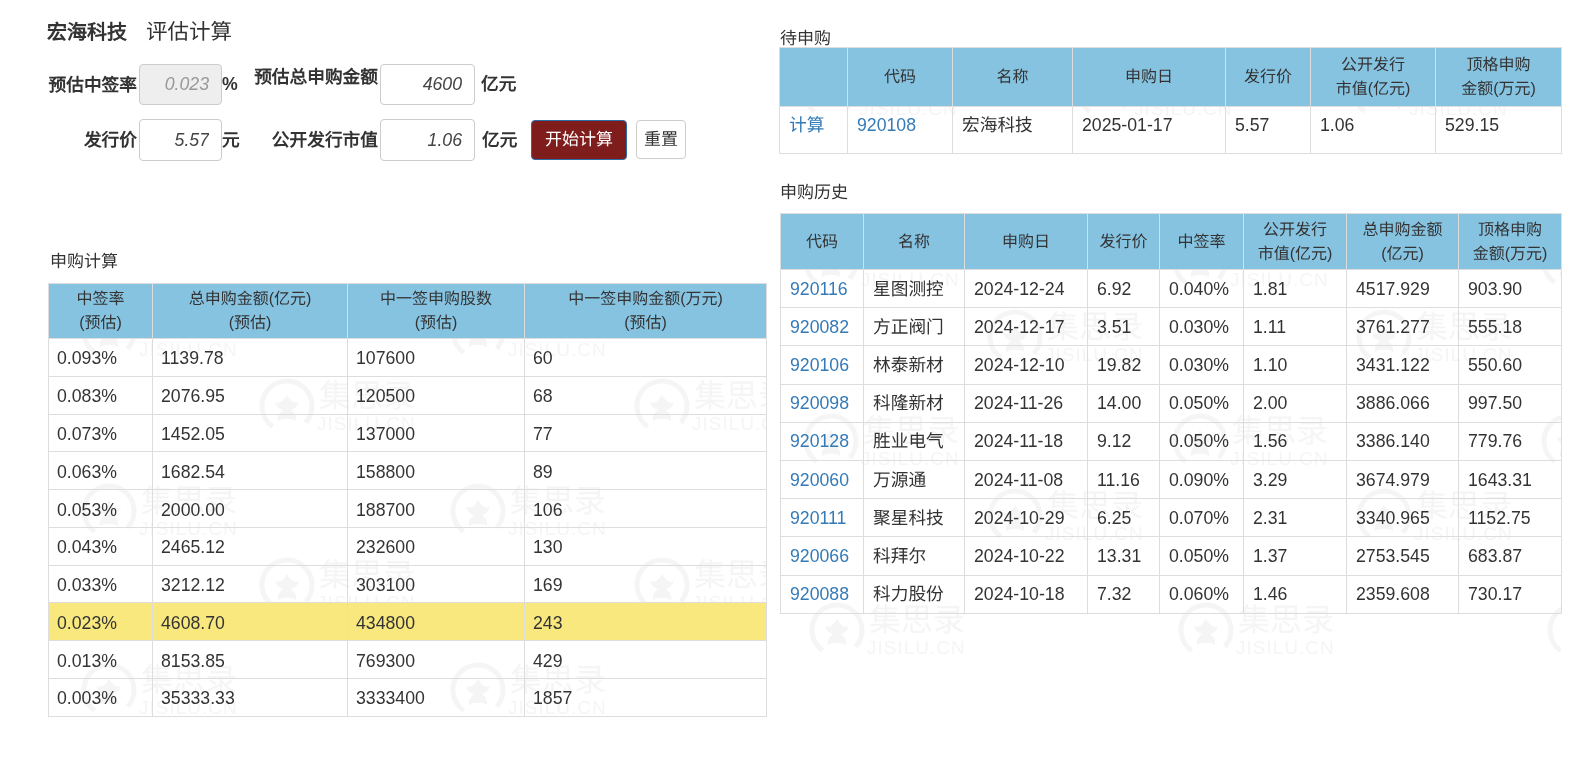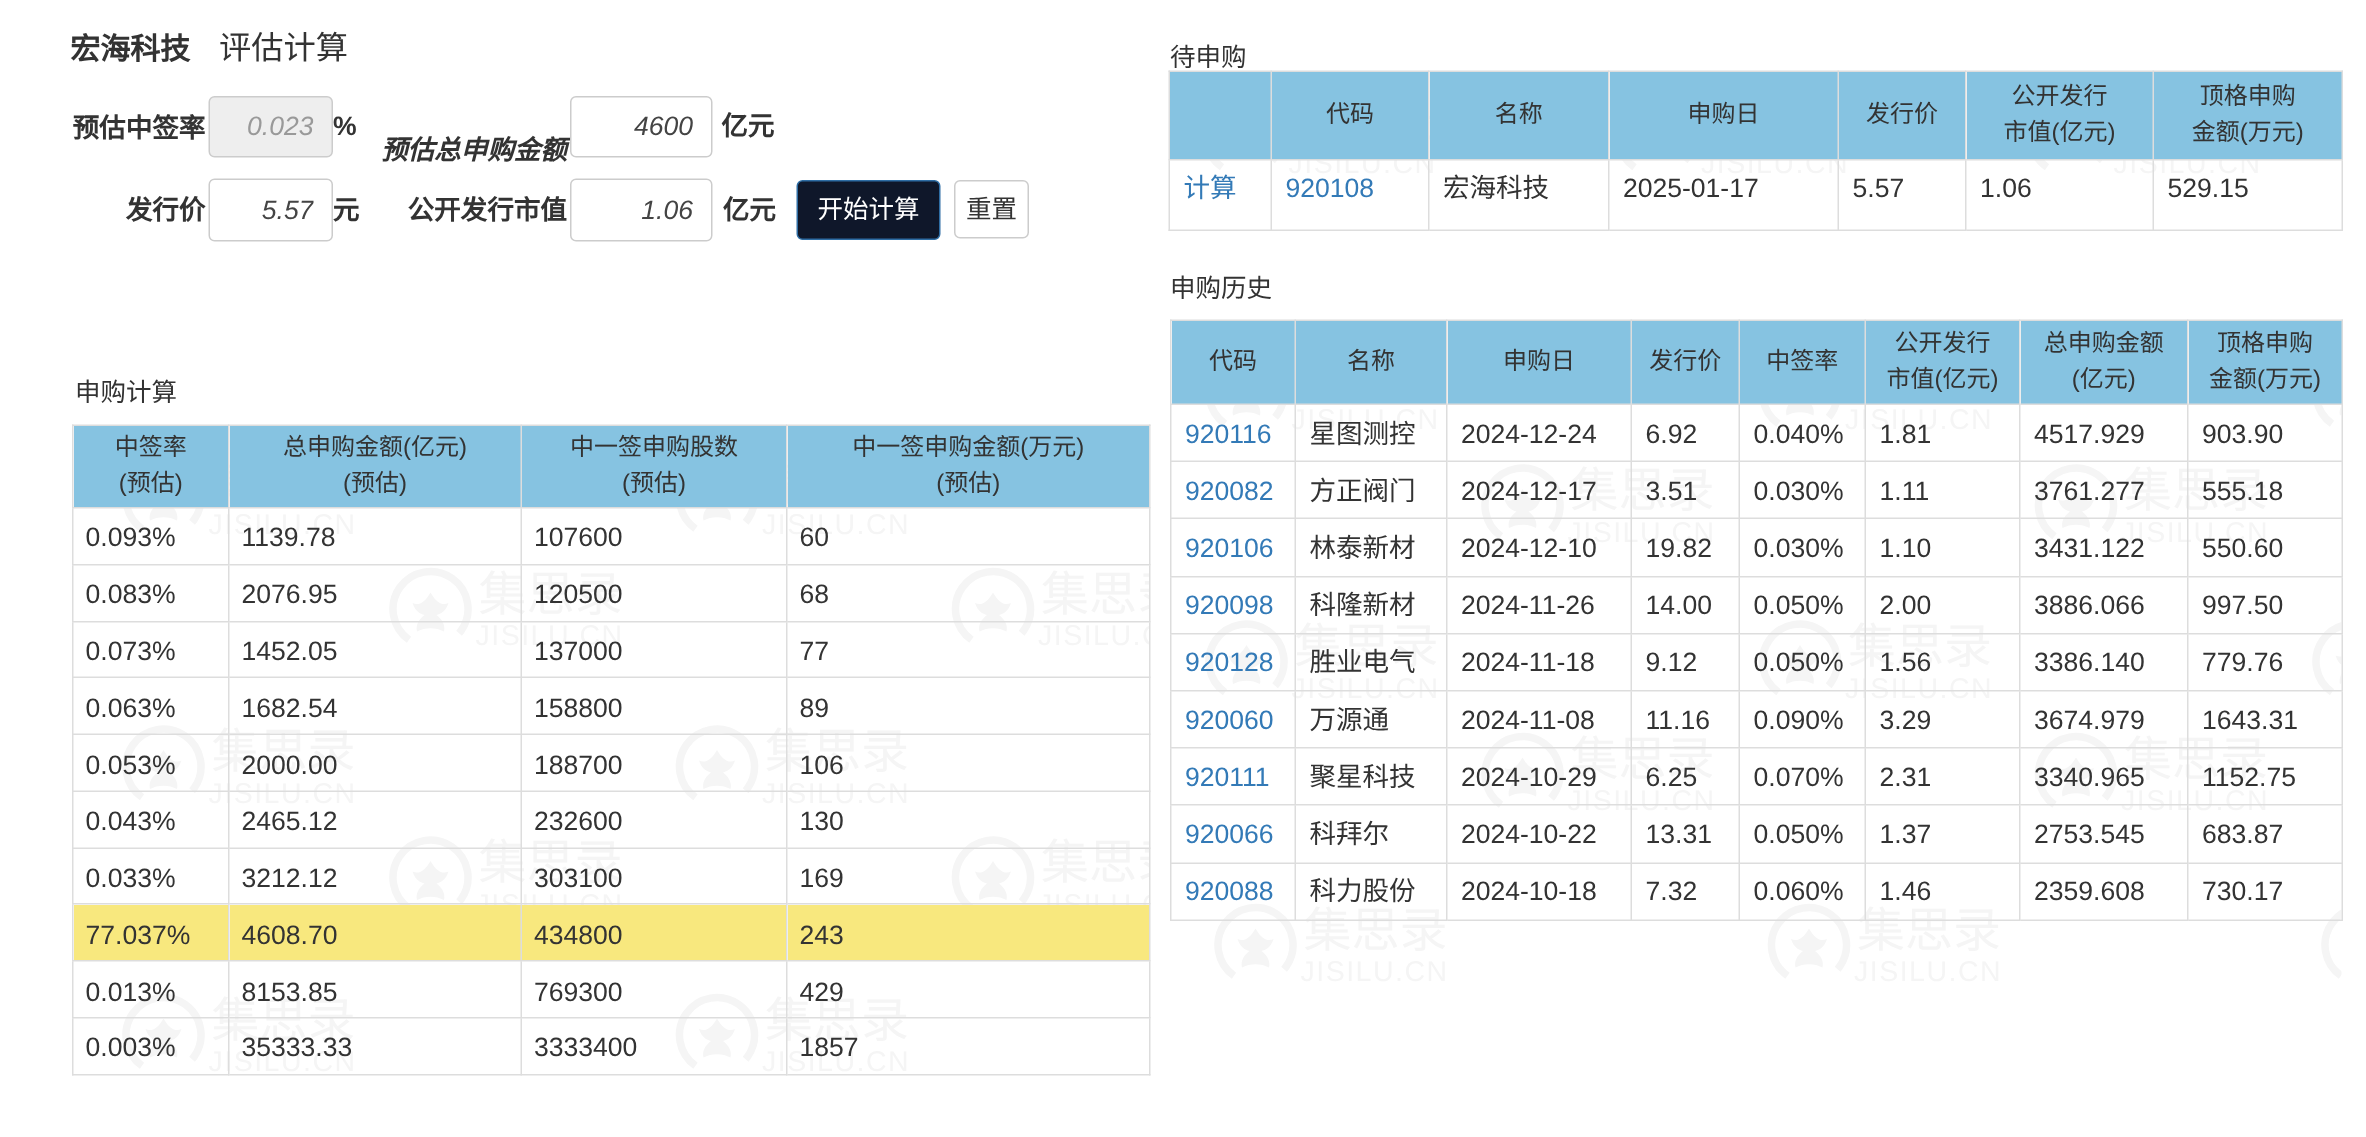--- a/index.html
+++ b/index.html
@@ -8,21 +8,21 @@
 .abs { position:absolute; }
 #page { position:relative; width:1577px; height:758px; }
 
 
 #title { left:47px; top:19px; font-size:20px; line-height:26px; color:#333; }
 #title b { font-weight:bold; }
 .flabel { font-size:17.7px; font-weight:bold; color:#333; text-align:right; line-height:42px; white-space:nowrap; }
 .finput { height:40px; border:1px solid #ccc; border-radius:4px; font-size:17.7px; color:#444; text-align:right; padding:0 12px 0 0; font-family:"Liberation Sans",sans-serif;font-style:italic; }
 .funit { font-size:17.7px; font-weight:bold; line-height:42px; }
 .btn { display:inline-block; border-radius:4px; font-size:17px; text-align:center; line-height:38px; }
-#btncalc { left:531px; top:120px; width:94px; height:38px; background:#0f172a; border:1px solid #2e6da4; color:#fff; }
+#btncalc { left:531px; top:120px; width:94px; height:38px; background:#7f1d1d; border:1px solid #2e6da4; color:#fff; }
 #btnreset { left:636px; top:120px; width:48px; height:37px; background:#fff; border:1px solid #ccc; color:#333; }
 
 
 .seclabel { font-size:17px; color:#333; }
 table { border-collapse:collapse; table-layout:fixed; position:absolute; background:transparent; }
 td,th { border:1px solid #ddd; font-size:17.7px; color:#333; font-weight:normal; overflow:hidden; white-space:nowrap; }
 th { background:#86c3e1; text-align:center; font-size:16px; line-height:24px; padding:3px 0; }
 #tA th { padding:3px 0; }
 #tB th { padding:5px 0; }
 #tC th { padding:3.5px 0; }
@@ -257,21 +257,21 @@
           <text x="59" y="53" font-size="19" letter-spacing="1" fill="#f5f5f5">JISILU.CN</text>
         </g>
       </svg>
     </div>
 
 <div class="abs" id="title"><b>宏海科技</b><span style="margin-left:19px; font-size:21.5px">评估计算</span></div>
 
 <div class="abs flabel" style="left:0px; top:64px; width:137px;">预估中签率</div>
 <input class="abs finput" style="left: 139px; top: 64px; width: 69px; height: 39px; background: rgb(238, 238, 238); color: rgb(153, 153, 153);" value="0.023" disabled="">
 <div class="abs funit" style="left:222px; top:63px;">%</div>
-<div class="abs flabel" style="left:180px; top:79px; width:198px;font-style:italic;">预估总申购金额</div>
+<div class="abs flabel" style="left:180px; top:56px; width:198px;">预估总申购金额</div>
 <input class="abs finput" style="left: 380px; top: 64px; width: 81px; height: 39px;" value="4600">
 <div class="abs funit" style="left:481px; top:63px;">亿元</div>
 
 <div class="abs flabel" style="left:0px; top:119px; width:137px;">发行价</div>
 <input class="abs finput" style="left: 139px; top: 119px; width: 69px;" value="5.57">
 <div class="abs funit" style="left:222px; top:119px;">元</div>
 <div class="abs flabel" style="left:180px; top:119px; width:198px;">公开发行市值</div>
 <input class="abs finput" style="left: 380px; top: 119px; width: 81px;" value="1.06">
 <div class="abs funit" style="left:482px; top:119px;">亿元</div>
 <div class="abs btn" id="btncalc">开始计算</div>
@@ -328,21 +328,21 @@
           <td>232600</td>
           <td>130</td>
         </tr>
 <tr>
           <td>0.033%</td>
           <td>3212.12</td>
           <td>303100</td>
           <td>169</td>
         </tr>
 <tr class="hl">
-          <td>77.037%</td>
+          <td>0.023%</td>
           <td>4608.70</td>
           <td>434800</td>
           <td>243</td>
         </tr>
 <tr>
           <td>0.013%</td>
           <td>8153.85</td>
           <td>769300</td>
           <td>429</td>
         </tr>

